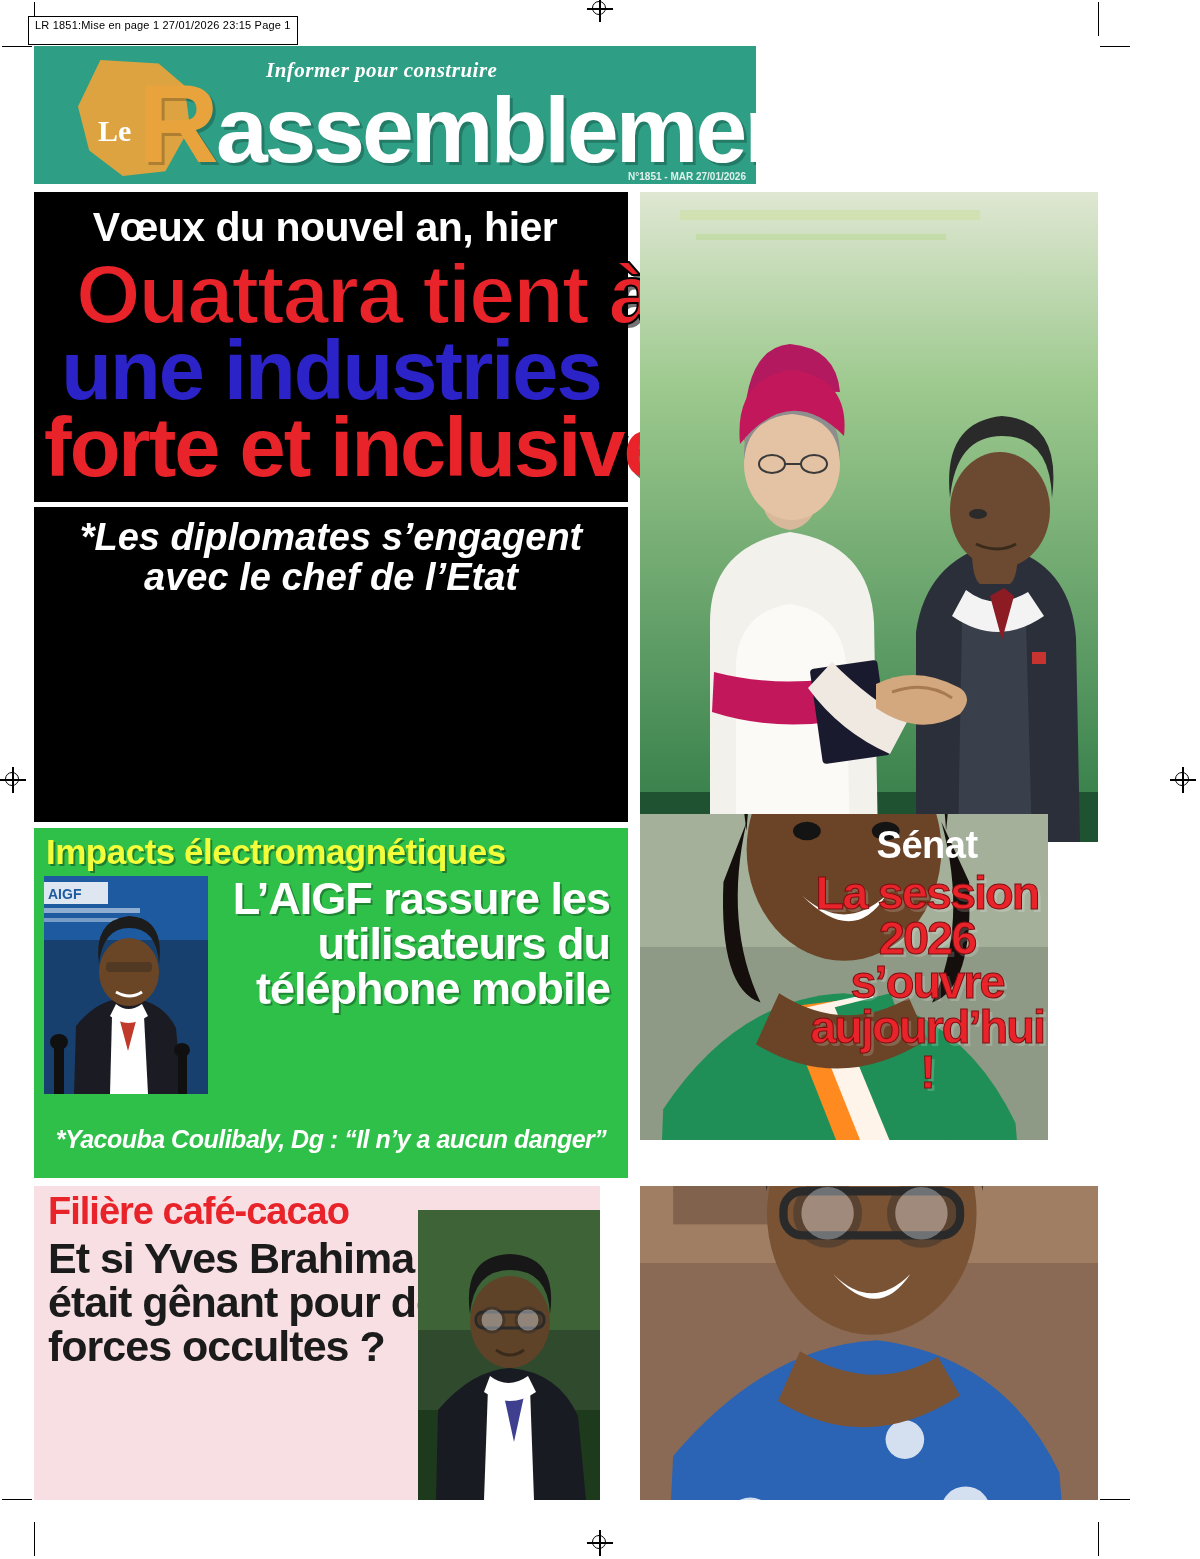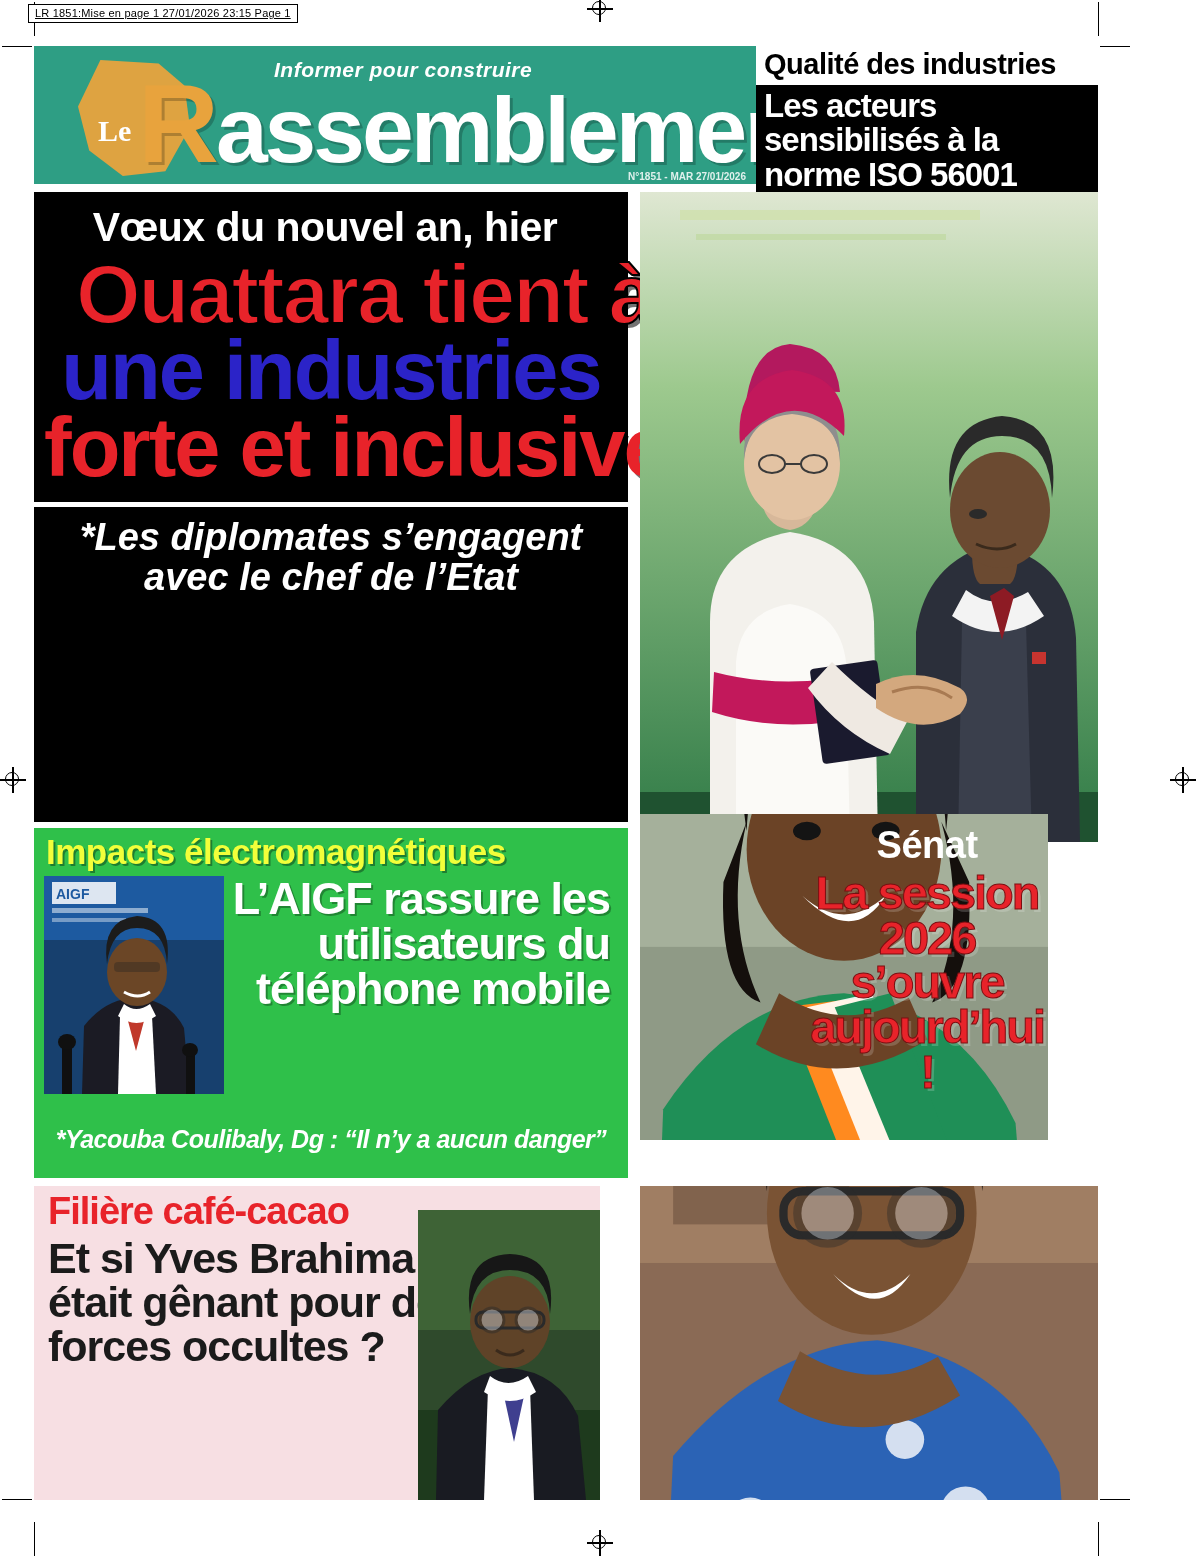--- a/index.html
+++ b/index.html
@@ -11,31 +11,30 @@
     width: 1200px;
     height: 1559px;
     font-family: "Liberation Sans", sans-serif;
     position: relative;
     overflow: hidden;
   }
 
   
   .print-slug {
     position: absolute;
-    top: 4px; left: 28px;
+    top: 16px; left: 28px;
     font-size: 11px;
     font-family: "Liberation Sans", sans-serif;
     color: #000;
     border: 1px solid #000;
-    padding: 2px 6px 3px 6px;
+    padding: 2px 6px 13px 6px;
     background: #fff;
     white-space: nowrap;
     letter-spacing: 0.2px;
     z-index: 40;
-    text-decoration: underline;
   }
   .reg-mark {
     position: absolute;
     width: 26px; height: 26px;
     z-index: 35;
   }
   .reg-mark::before, .reg-mark::after {
     content: "";
     position: absolute;
     background: #000;
@@ -90,23 +89,23 @@
   .logo-map {
     position: absolute;
     left: 44px; top: 14px;
     width: 112px; height: 116px;
     background: #e8a33d;
     clip-path: polygon(20% 0%, 72% 3%, 95% 22%, 100% 58%, 78% 96%, 40% 100%, 10% 78%, 0% 40%);
     opacity: 0.95;
   }
   .logo-slogan {
     position: absolute;
-    left: 240px; top: 12px;
-    color: #ffffff;
-    font-family: Liberation Sans, sans-serif;
+    left: 232px; top: 12px;
+    color: #ffffff;
+    font-family: Liberation Serif, serif;
     font-style: italic;
     font-weight: bold;
     font-size: 21px;
     letter-spacing: 0.5px;
     text-align: center;
   }
   .logo-le {
     position: absolute;
     left: 64px; top: 68px;
     color: #ffffff;
@@ -249,21 +248,21 @@
     font-size: 35px;
     padding: 4px 0 2px 12px;
     letter-spacing: -0.5px;
     text-shadow: 2px 2px 0 rgba(0,0,0,0.35);
   }
   .aigf-body {
     display: flex;
     height: 260px;
   }
   .aigf-photo {
-    width: 180px;
+    width: 164px;
     height: 218px;
     margin: 2px 0 0 10px;
     overflow: hidden;
     background: #123a6b;
     position: relative;
   }
   .aigf-head {
     flex: 1;
     color: #ffffff;
     font-weight: bold;
@@ -426,24 +425,20 @@
 <div class="page"></div>
 
 <div class="masthead">
   <div class="logo-box">
     <div class="logo-map"></div>
     <div class="logo-slogan">Informer pour construire</div>
     <div class="logo-le">Le</div>
     <div class="logo-word"><span class="cap">R</span><span>assemblement</span></div>
     <div class="logo-rule"></div>
     <div class="logo-sub">N°1851 - MAR 27/01/2026</div>
-  </div>
-  <div class="masthead-right">
-    <div class="mr-kicker">Qualité des industries</div>
-    <div class="mr-title">Les acteurs sensibilisés à la norme ISO 56001</div>
   </div>
 </div>
 
 <div class="lead-left">
   <div class="lead-kicker">Vœux du nouvel an, hier</div>
   <div class="lead-head">
     <span class="lead-l1">Ouattara tient à</span>
     <span class="lead-l2">une industries</span>
     <span class="lead-l3">forte et inclusive !</span>
   </div>

